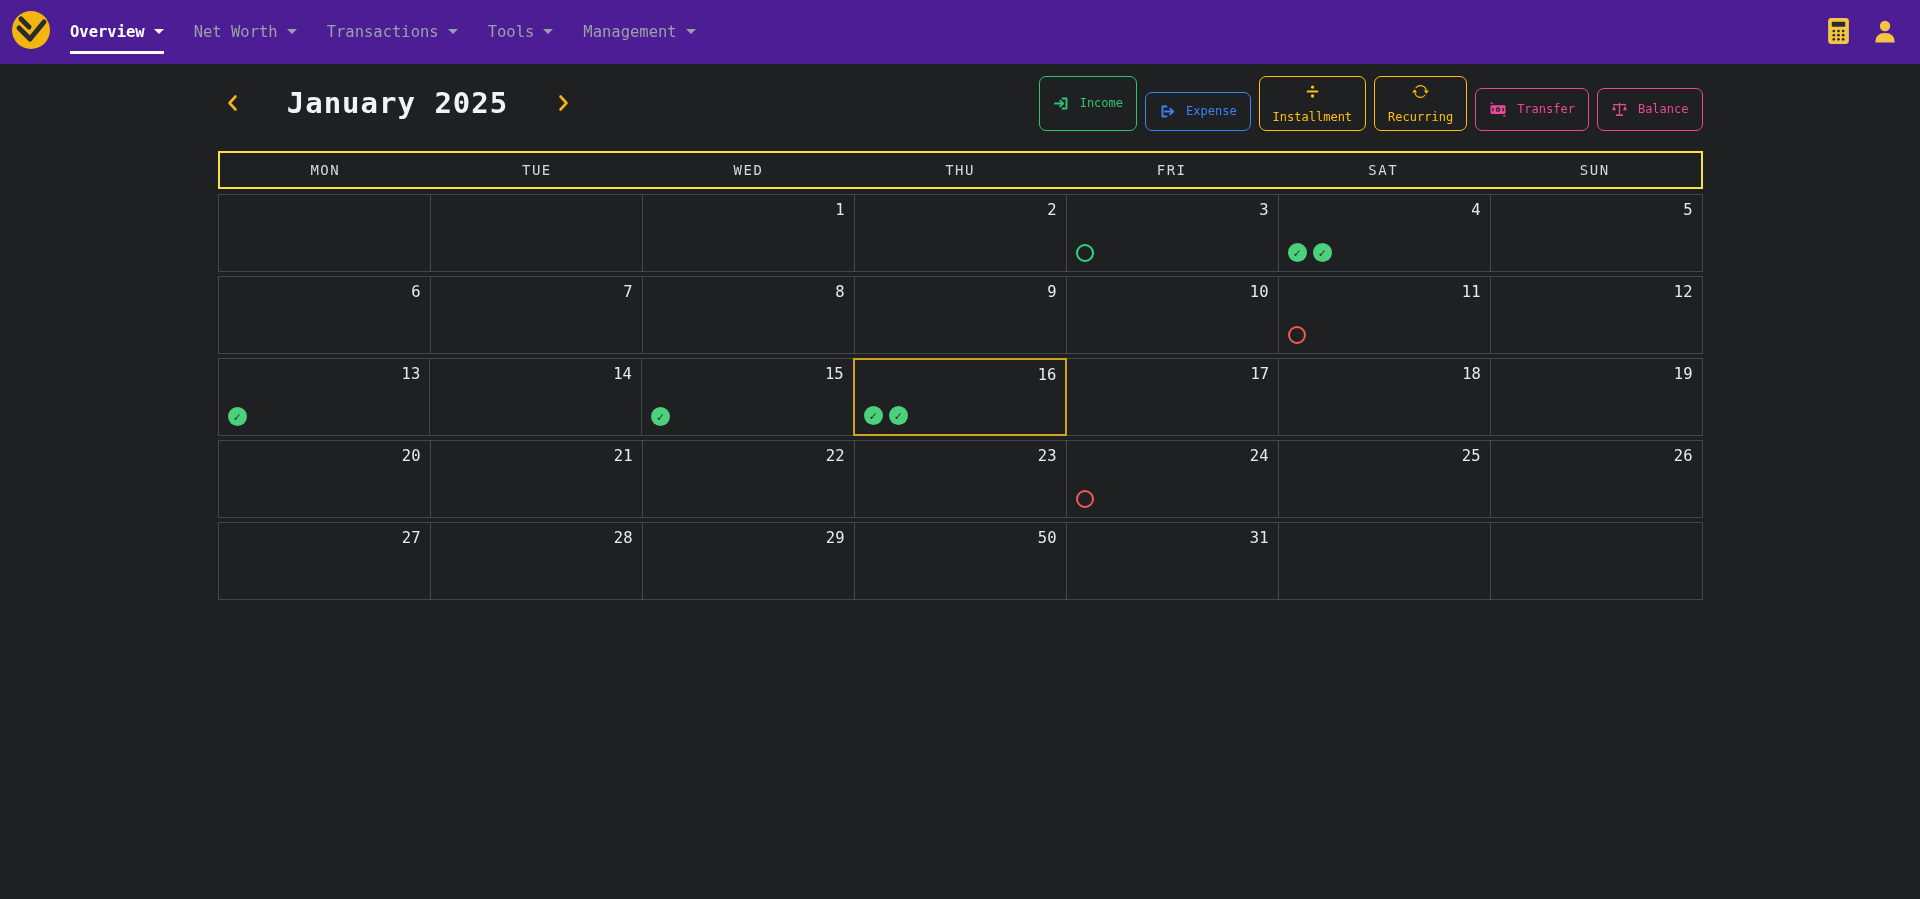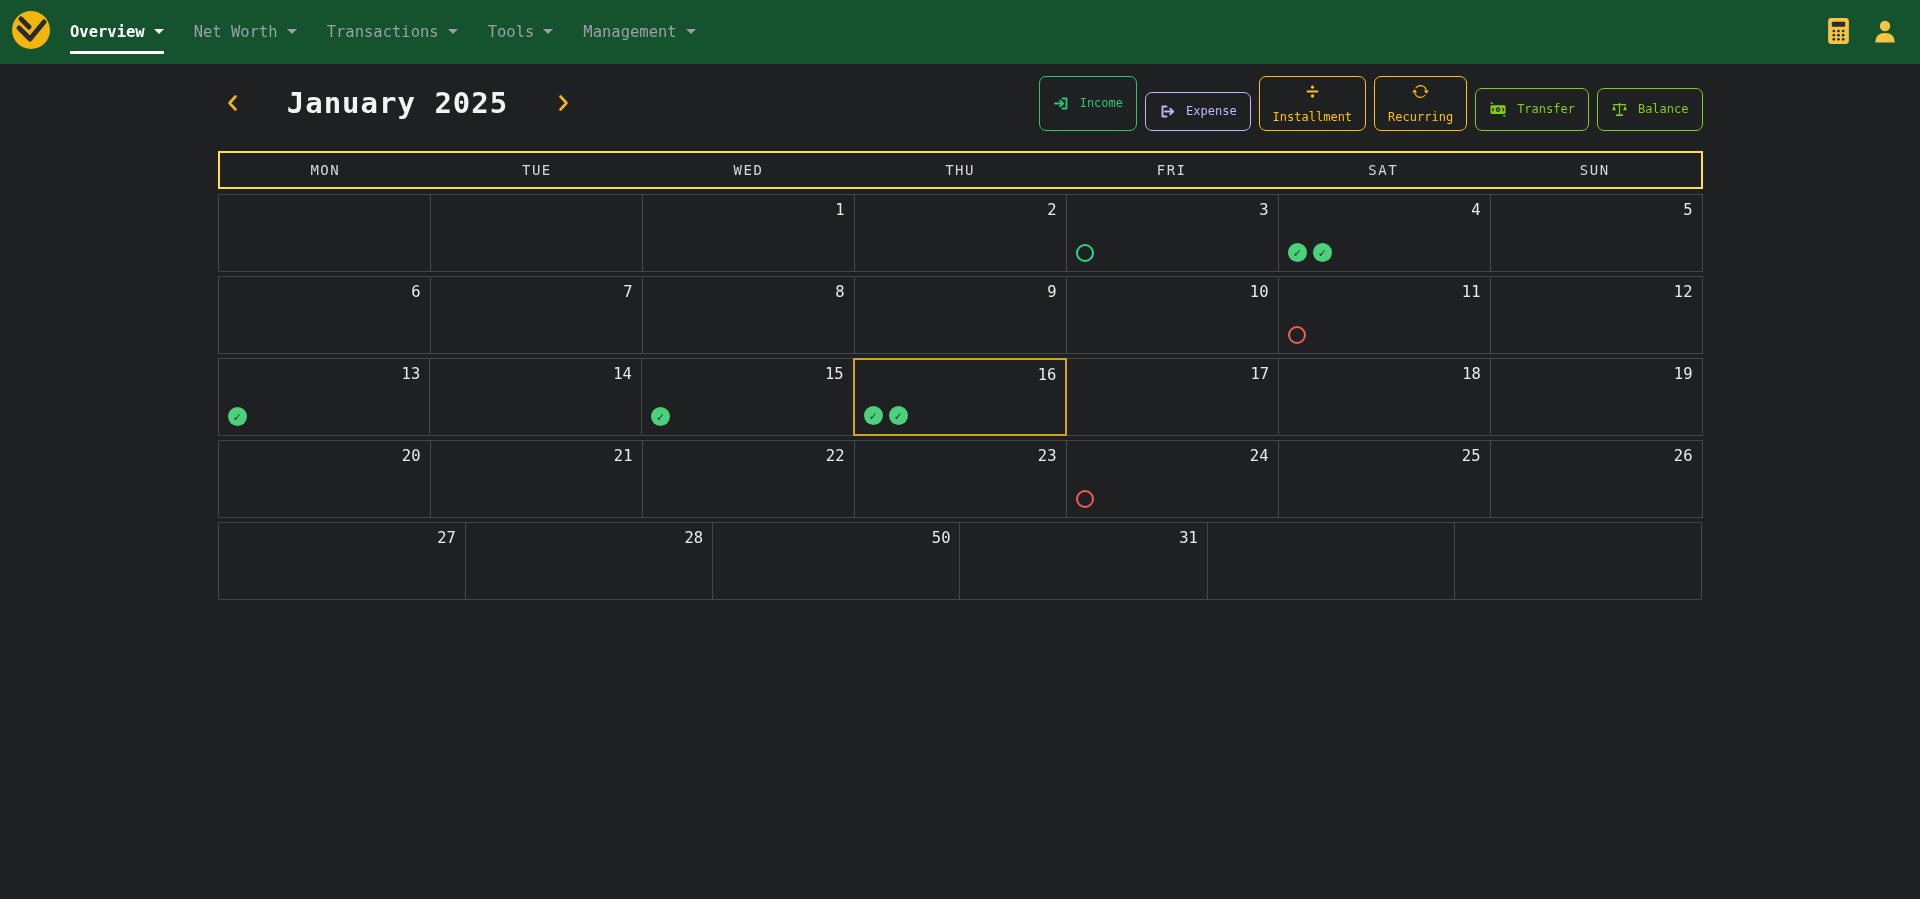--- a/index.html
+++ b/index.html
@@ -1,20 +1,20 @@
 <!DOCTYPE html>
 <html><head>
 <meta charset="utf-8">
 <style>
   * { box-sizing: border-box; margin: 0; padding: 0; }
   html, body { width: 1920px; height: 899px; background: #1f2022; overflow: hidden;
     font-family: "DejaVu Sans Mono", "Liberation Mono", monospace; }
 
   
-  .navbar { height: 64px; background: #14532d; display: flex; align-items: center;
+  .navbar { height: 64px; background: #4c1d95; display: flex; align-items: center;
     padding: 0 22px 0 10px; justify-content: space-between; }
   .brand { display: flex; align-items: center; margin-right: 18px; cursor: pointer; }
   .nav-items { display: flex; align-items: center; gap: 30px; }
   .nav-item { position: relative; color: #9aa0a6; font-size: 15.5px; padding: 6px 0;
     cursor: pointer; white-space: nowrap; }
   .nav-item.active { color: #ffffff; font-weight: bold; }
   .nav-item.active::after { content: ""; position: absolute; left: 0; right: 0;
     bottom: -7px; height: 3px; background: #ffffff; }
   .caret { display: inline-block; width: 0; height: 0; border-left: 5px solid transparent;
     border-right: 5px solid transparent; border-top: 5px solid currentColor;
@@ -30,23 +30,23 @@
   .chev-btn { background: none; border: none; cursor: pointer; padding: 2px 4px;
     color: #f0b41c; display: flex; align-items: center; }
   .month-title { min-width: 300px; text-align: center; color: #f1f3f4;
     font-size: 29px; font-weight: bold; letter-spacing: 1px; }
   .legend { margin-left: auto; display: flex; gap: 8px; }
   .lbtn { display: flex; align-items: center; gap: 10px; background: transparent;
     border-radius: 7px; padding: 6px 13px; font-size: 12px; cursor: pointer;
     font-family: inherit; border: 1.5px solid currentColor; white-space: nowrap; }
   .lbtn svg { flex: 0 0 auto; }
   .c-green  { color: #2dc573; }
-  .c-red    { color: #c4b5fd; margin-top: 16px; }
+  .c-red    { color: #3b82f6; margin-top: 16px; }
   .c-yellow { color: #ffc107; flex-direction: column; }
-  .c-blue   { color: #84cc16; margin-top: 12px; }
+  .c-blue   { color: #ec4899; margin-top: 12px; }
 
   
   .calendar { margin-top: 29px; }
   .cal-header { display: flex; border: 2px solid #fde047; height: 38px; }
   .hcell { flex: 1 1 0; display: flex; align-items: center; justify-content: center;
     color: #d5d9dd; font-size: 14px; letter-spacing: 1.5px; }
   .week { display: flex; margin-top: 4px; }
   .week.first { margin-top: 5px; }
   .cell { flex: 1 1 0; height: 78px; border: 1px solid #43474c; position: relative;
     margin-left: -1px; cursor: pointer; }
@@ -354,20 +354,24 @@
     <div class="week">
       <div class="cell">
           <span class="daynum">27</span>
           <div class="markers"></div>
         </div>
       <div class="cell">
           <span class="daynum">28</span>
           <div class="markers"></div>
         </div>
       <div class="cell">
+          <span class="daynum">29</span>
+          <div class="markers"></div>
+        </div>
+      <div class="cell">
           <span class="daynum">50</span>
           <div class="markers"></div>
         </div>
       <div class="cell">
           <span class="daynum">31</span>
           <div class="markers"></div>
         </div>
       <div class="cell">
           <span class="daynum"></span>
           <div class="markers"></div>

